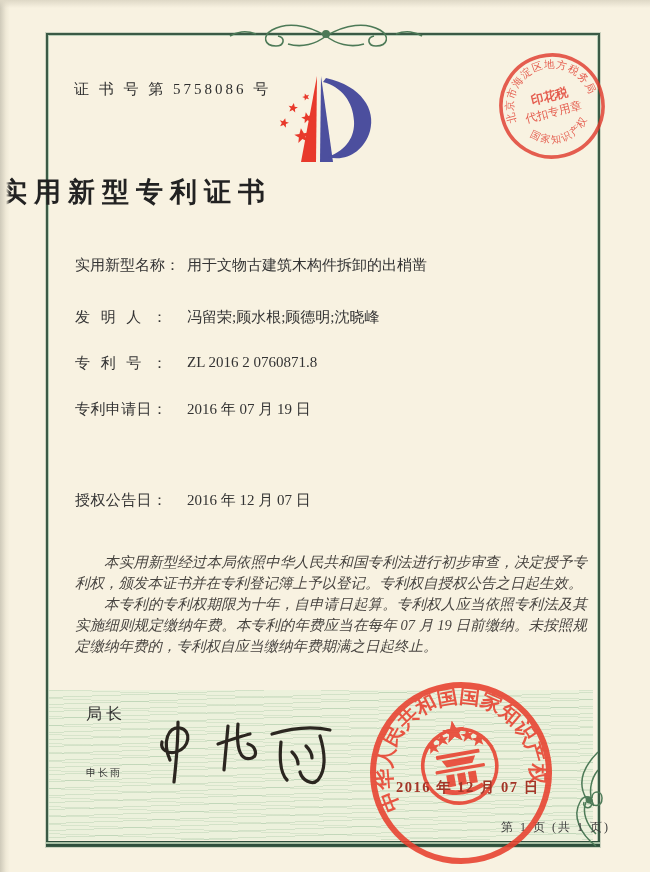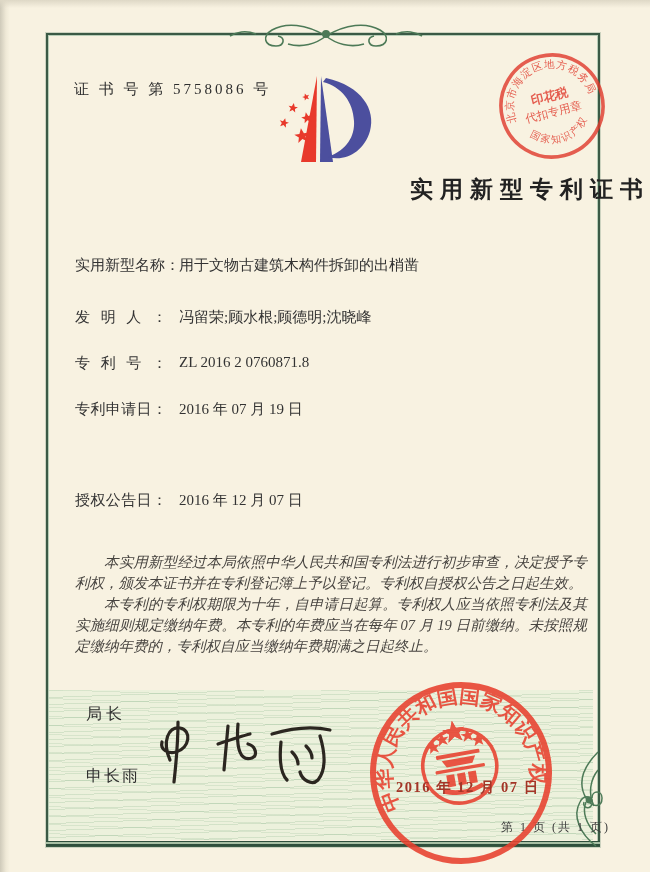--- a/index.html
+++ b/index.html
@@ -29,39 +29,39 @@
       #ecf1dc;
   }
   .bottom-band{
     position:absolute;left:46px;top:841px;width:554px;height:5px;
     background:linear-gradient(180deg,#2f4f3c 0 1px,#a8bfa4 1px 3px,#2f4f3c 3px 5px);
   }
   .cert-no{
     position:absolute;left:74px;top:80px;font-size:15px;letter-spacing:3px;color:#2e2e2e;
   }
   .title{
-    position:absolute;left:0;top:174px;width:650px;text-align:right;
-    font-size:23px;font-weight:700;letter-spacing:7px;color:#222;
+    position:absolute;left:0;top:174px;width:650px;text-align:left;
+    font-size:27px;font-weight:700;letter-spacing:7px;color:#222;
   }
   .field{
     position:absolute;left:75px;width:500px;font-size:15px;color:#333;white-space:nowrap;
   }
   .field .lbl{
     display:inline-block;width:92px;text-align:justify;text-align-last:justify;
     -moz-text-align-last:justify;vertical-align:top;
   }
-  .field .val{margin-left:12px;}
+  .field .val{margin-left:20px;}
   .bodytext{
     position:absolute;left:75px;top:552px;width:512px;
     font-size:14.5px;line-height:21px;color:#474440;
     font-style:italic;text-align:justify;
   }
   .bodytext p{margin:0;text-indent:2em;}
   .sig-title{position:absolute;left:86px;top:704px;font-size:16px;letter-spacing:4px;color:#2f2f2f;}
-  .sig-name{position:absolute;left:86px;top:766px;font-size:16px;letter-spacing:2px;color:#2f2f2f;}
+  .sig-name{position:absolute;left:86px;top:766px;font-size:10px;letter-spacing:2px;color:#2f2f2f;}
   .seal-date{
     position:absolute;left:396px;top:778px;font-size:14.5px;letter-spacing:1.5px;
     color:#a33527;font-weight:700;z-index:4;white-space:nowrap;
   }
   .footer{
     position:absolute;left:0;top:819px;width:610px;text-align:right;
     font-size:12px;letter-spacing:2px;color:#3c3c3c;
   }
   .seal-main{position:absolute;left:366px;top:678px;transform:rotate(-10deg);opacity:.88;z-index:3;}
   .seal-tax{position:absolute;left:496px;top:50px;transform:rotate(-14deg);opacity:.8;}

